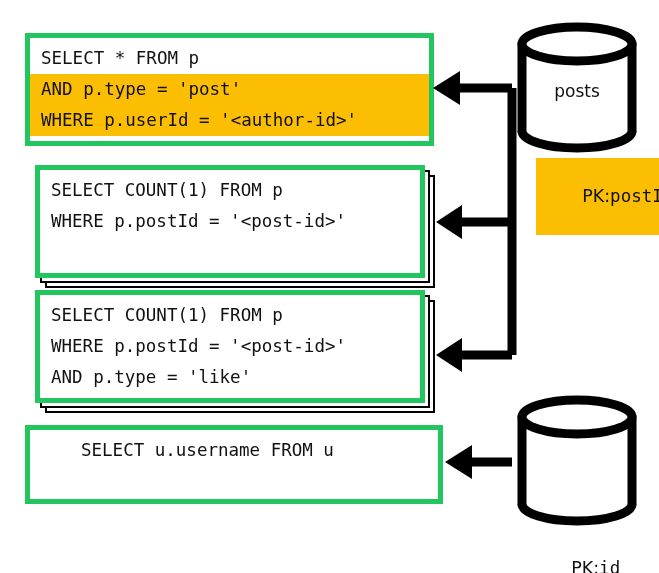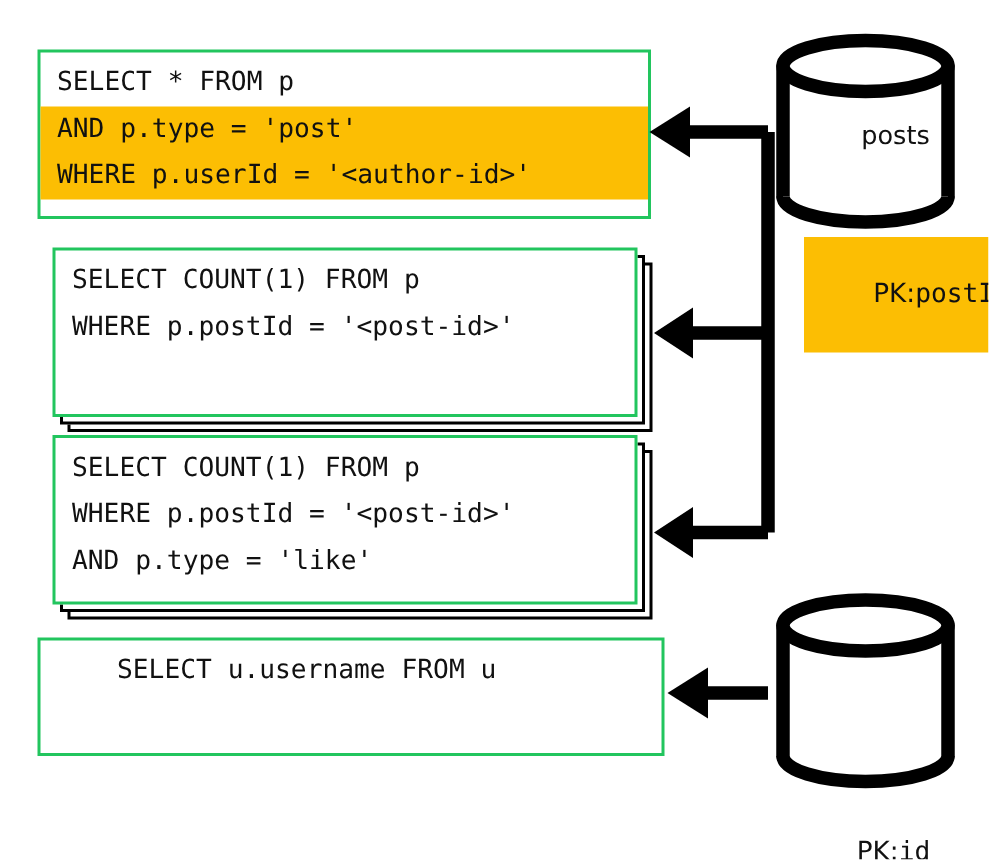--- a/index.html
+++ b/index.html
@@ -17,21 +17,21 @@
     height: 573px;
     background: #ffffff;
     overflow: hidden;
   }
 
   
   .qbox {
     position: absolute;
     box-sizing: border-box;
     background: #ffffff;
-    border: 2px solid #22c55e;
+    border: 5px solid #22c55e;
     font-family: "DejaVu Sans Mono", monospace;
     font-size: 17.5px;
     line-height: 31px;
     color: #111111;
     z-index: 5;
   }
   .qbox .lines {
     position: relative;
     padding: 5px 0 5px 0;
   }
@@ -132,21 +132,21 @@
     </div>
   </div>
 
   <div class="cyl" style="left:516px; top:20px; width:122px; height:135px;">
     <svg width="122" height="135" viewBox="0 0 122 135" aria-hidden="true">
       <path d="M6 24 L6 111" stroke="#000" stroke-width="9" fill="none" stroke-linecap="round"></path>
       <path d="M116 24 L116 111" stroke="#000" stroke-width="9" fill="none" stroke-linecap="round"></path>
       <ellipse cx="61" cy="24" rx="55" ry="17" fill="#ffffff" stroke="#000" stroke-width="9"></ellipse>
       <path d="M6 111 A55 17 0 0 0 116 111" fill="#ffffff" stroke="#000" stroke-width="9"></path>
     </svg>
-    <div class="cyl-label" style="top:61px;margin-left:20px;">posts</div>
+    <div class="cyl-label" style="top:61px;">posts</div>
   </div>
 
   <div class="pk hl" style="left:536px; top:158px;">
     <span class="pk-prefix">PK:</span><span>postId</span>
   </div>
 
   <div class="cyl" style="left:516px; top:393px; width:122px; height:135px;">
     <svg width="122" height="135" viewBox="0 0 122 135" aria-hidden="true">
       <path d="M6 24 L6 111" stroke="#000" stroke-width="9" fill="none" stroke-linecap="round"></path>
       <path d="M116 24 L116 111" stroke="#000" stroke-width="9" fill="none" stroke-linecap="round"></path>

